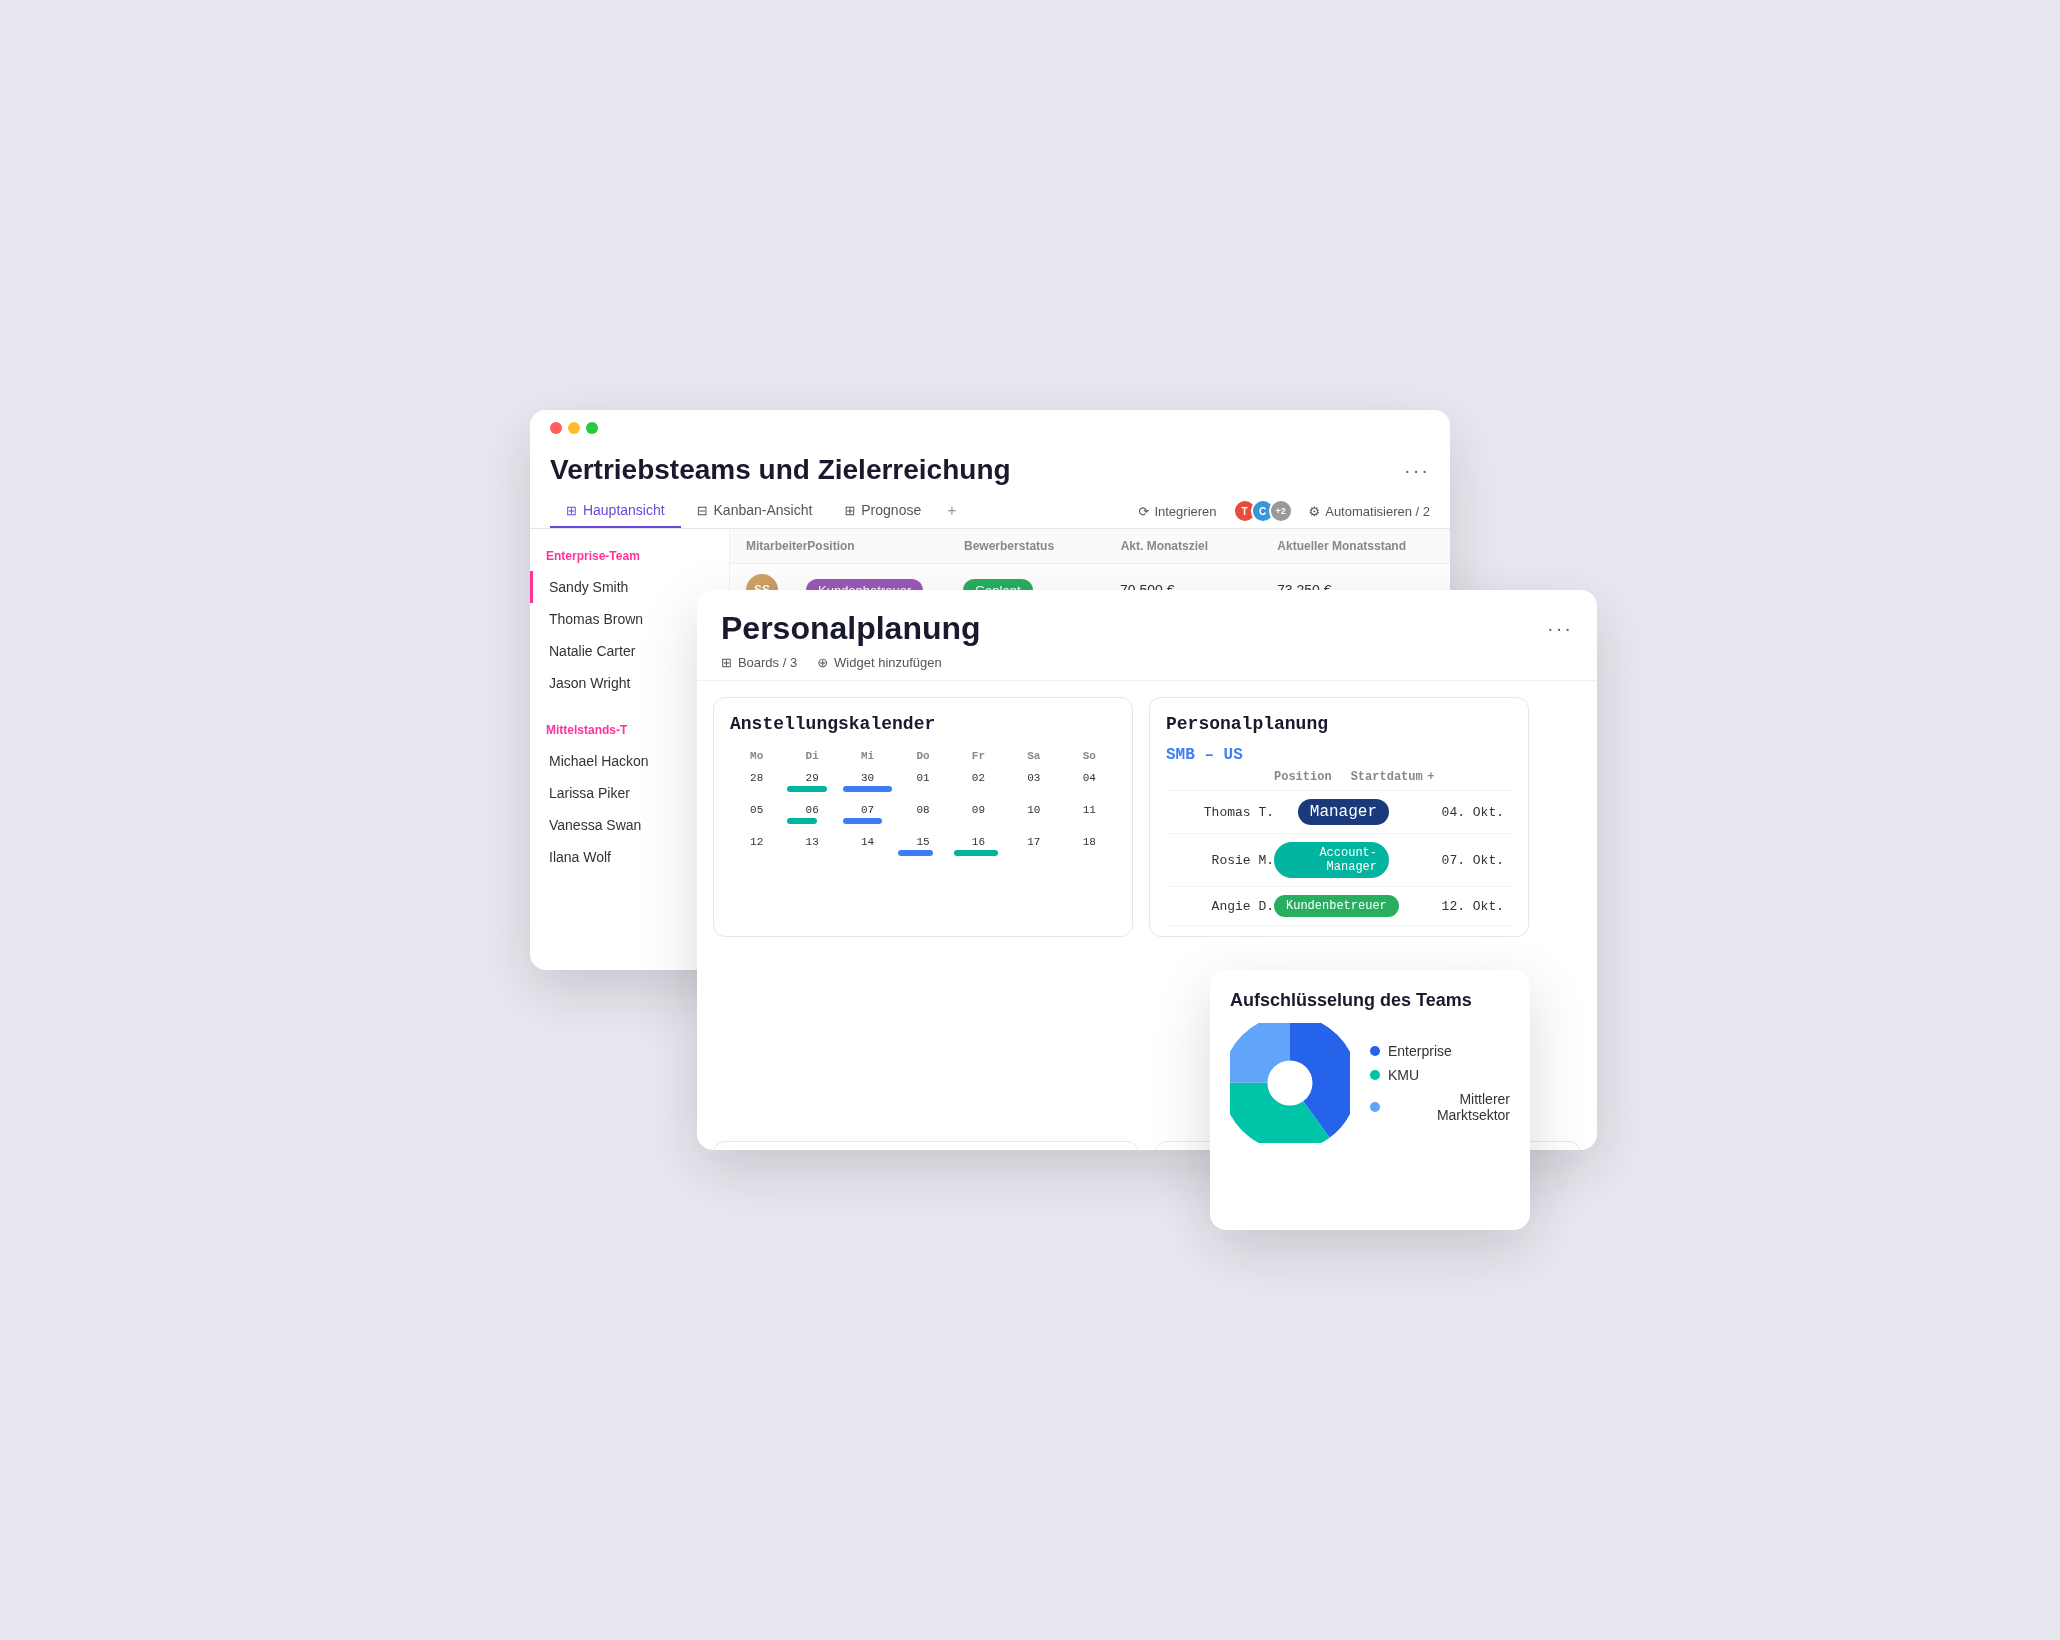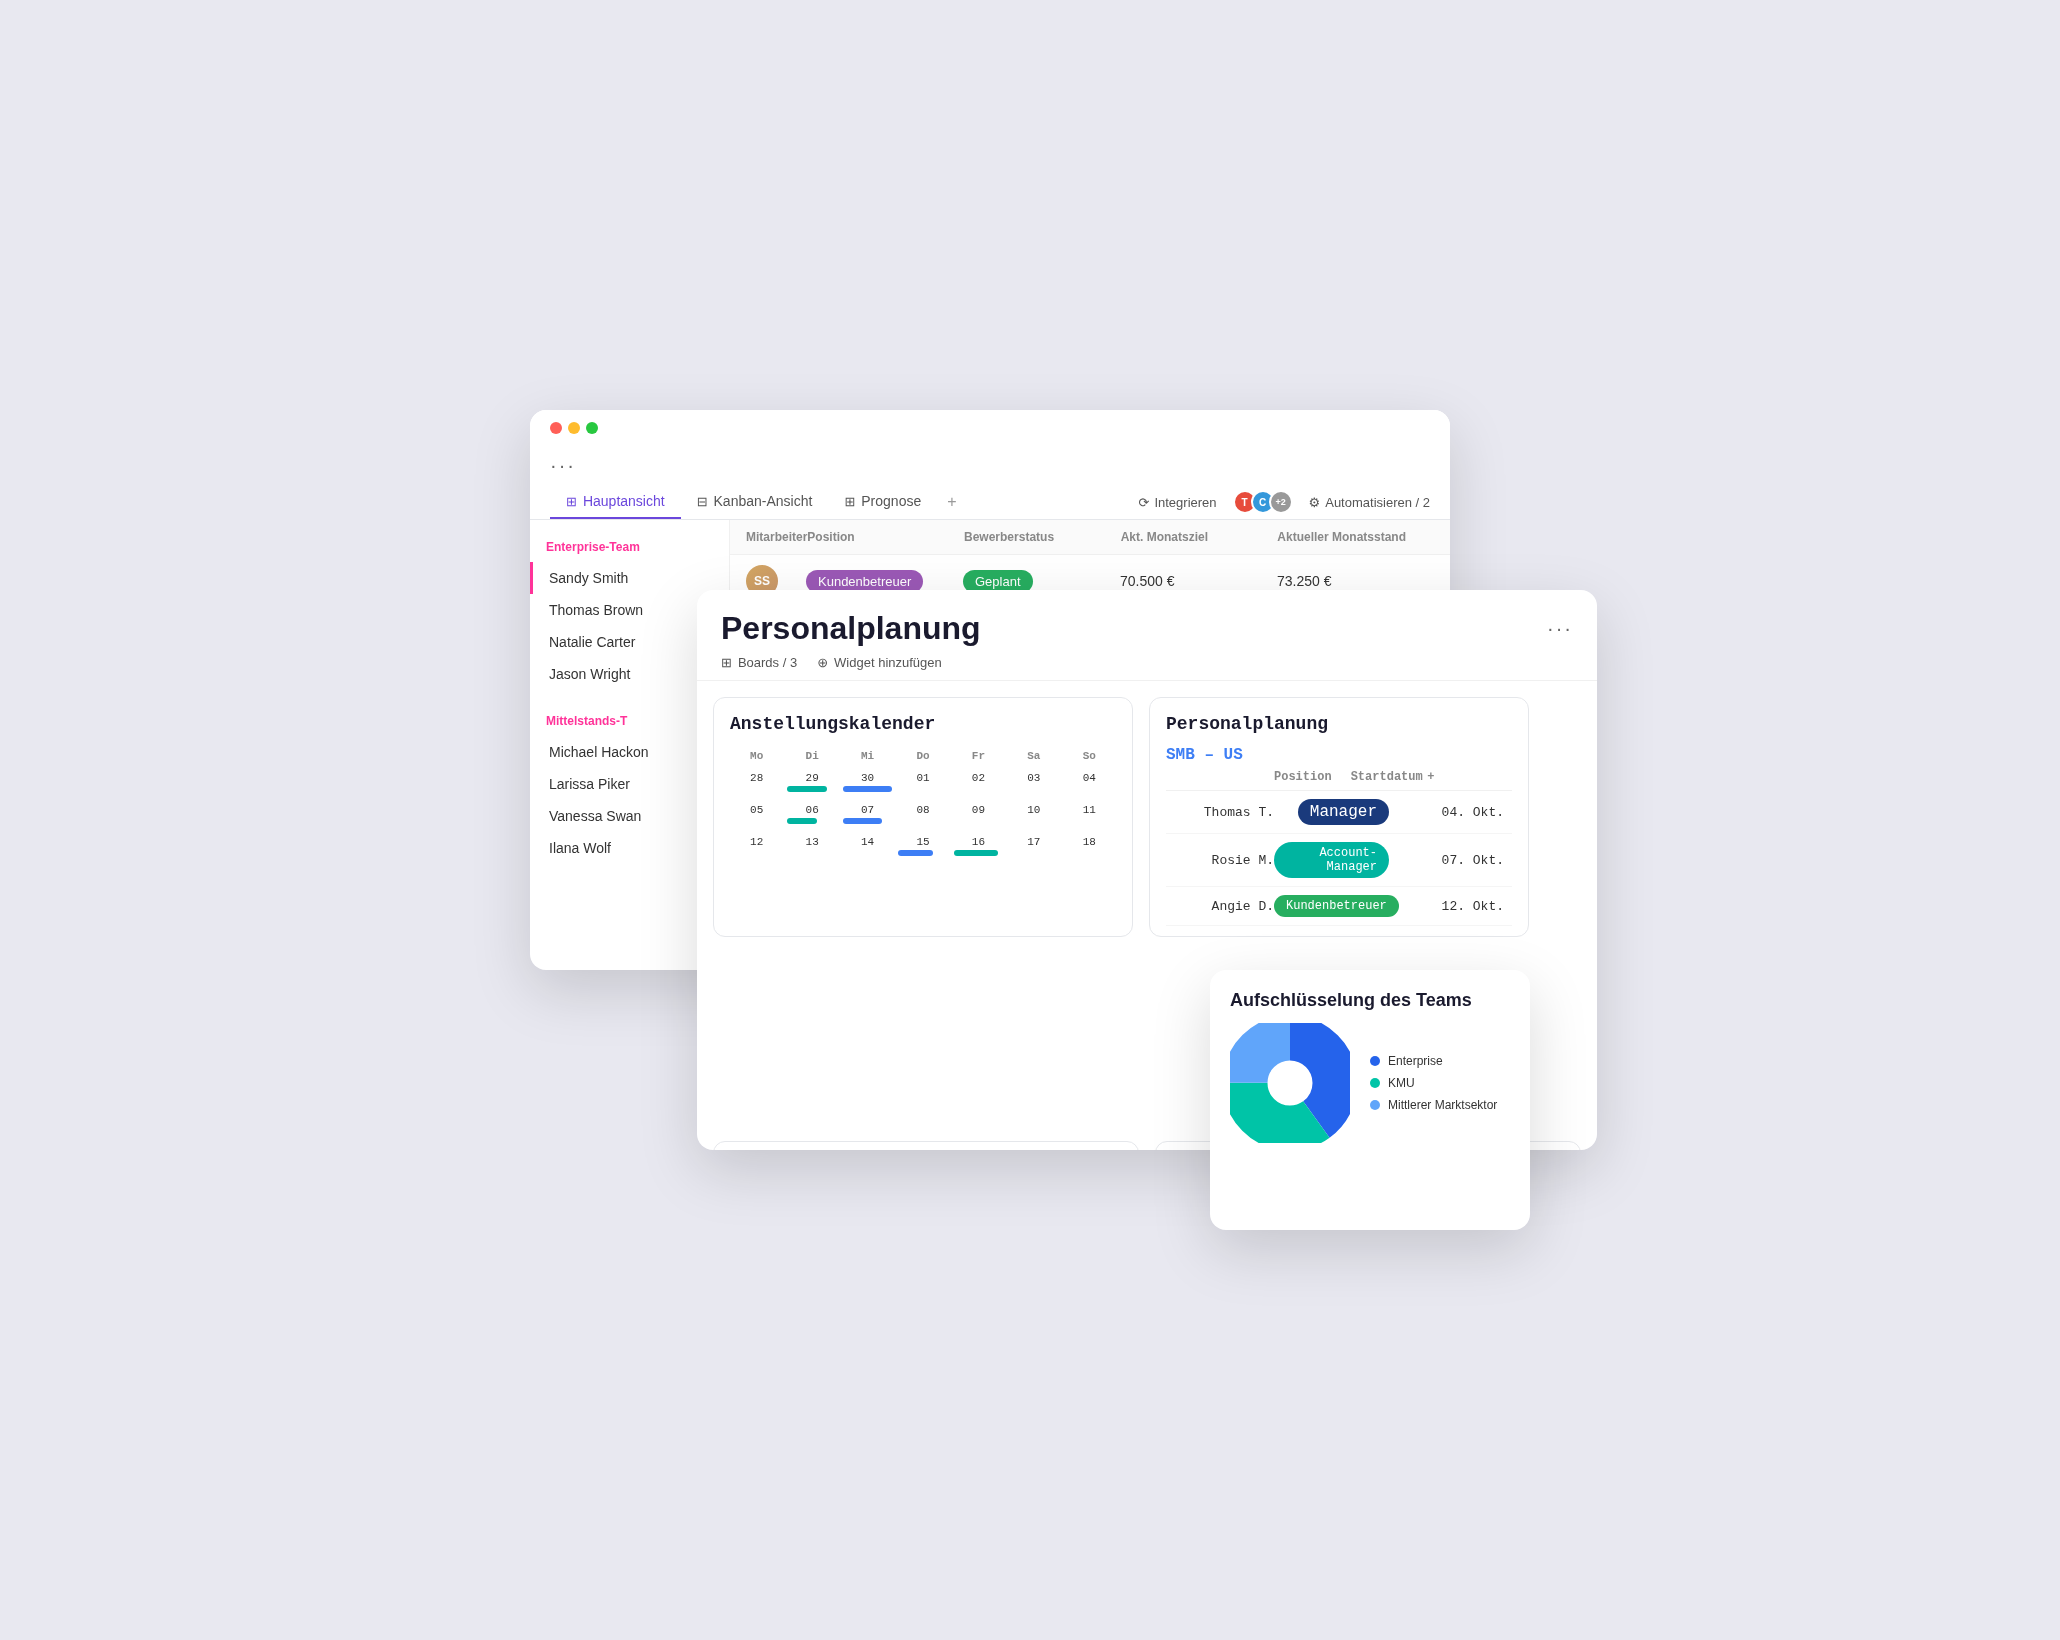--- a/index.html
+++ b/index.html
@@ -381,22 +381,23 @@
     }
     .pie-legend {
       display: flex;
       flex-direction: column;
       gap: 8px;
     }
     .pie-legend-item {
       display: flex;
       align-items: center;
       gap: 8px;
-      font-size: 12px;
+      font-size: 14px;
       color: #333;
+      text-align: right;
     }
     .pie-dot {
       width: 10px;
       height: 10px;
       border-radius: 50%;
       flex-shrink: 0;
     }
 
   </style>
 </head>
@@ -406,20 +407,21 @@
 
   <div class="window window-back">
     <div class="titlebar">
       <div class="traffic-lights">
         <div class="traffic-light tl-red"></div>
         <div class="traffic-light tl-yellow"></div>
         <div class="traffic-light tl-green"></div>
       </div>
     </div>
     <div class="window-title-row">
+      <span class="window-title">Vertriebsteams und Zielerreichung</span>
       <span class="more-btn">···</span>
     </div>
     <div class="tabs-bar">
       <div class="tab active">
         <span class="tab-icon">⊞</span>
         <span>Hauptansicht</span>
       </div>
       <div class="tab">
         <span class="tab-icon">⊟</span>
         <span>Kanban-Ansicht</span>

